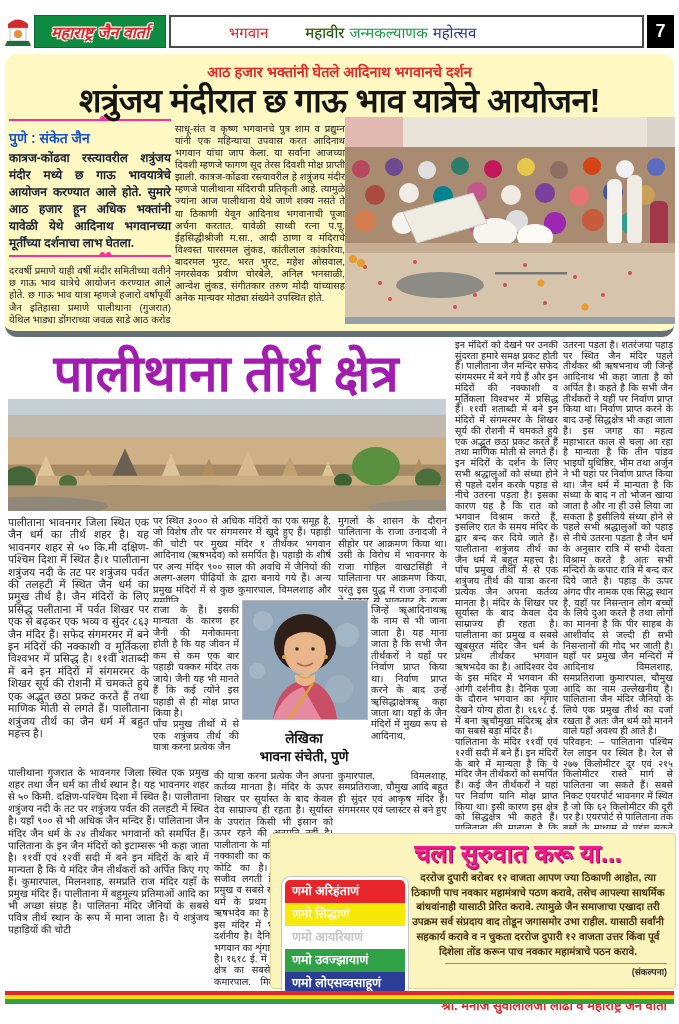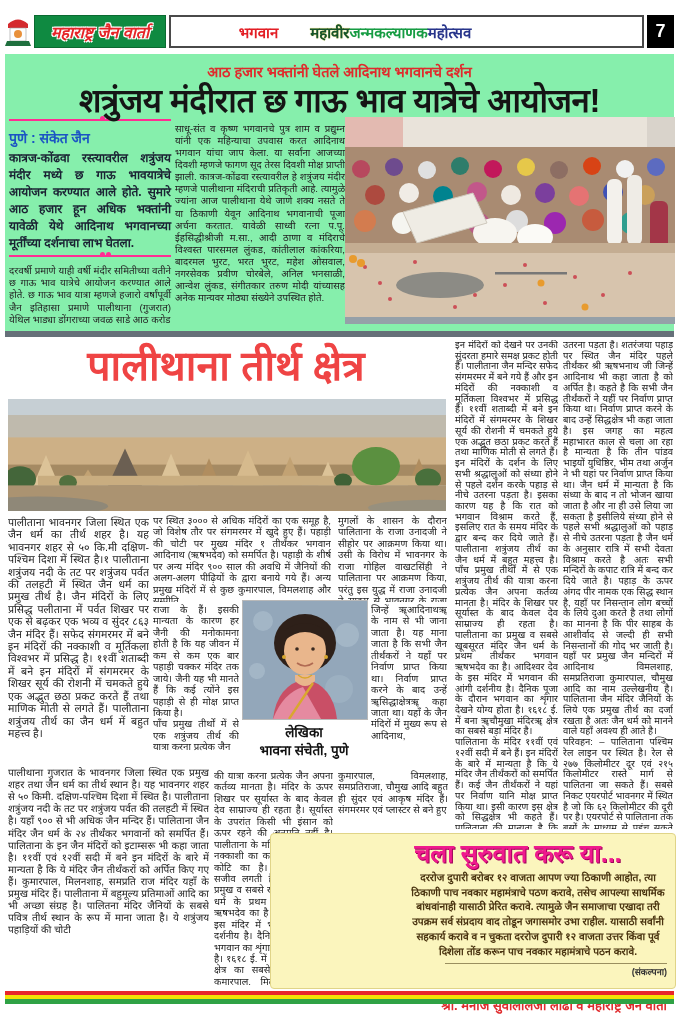--- a/index.html
+++ b/index.html
@@ -6,56 +6,56 @@
   #paper{position:relative;width:679px;height:1024px;background:#fff;overflow:hidden;
          font-family:"Liberation Sans",sans-serif;}
   .abs{position:absolute;}
   
   #masthead{left:5px;top:15px;width:669px;height:33px;display:flex;gap:3px;align-items:stretch;}
   .logo{width:26px;height:33px;flex:0 0 26px;}
   .brand{flex:0 0 130px;background:#0f8a41;border:1px solid #0a6a31;display:flex;align-items:center;justify-content:center;
          color:#e52528;font-weight:bold;font-size:16px;
          text-shadow:-1px -1px 0 #fff,1px -1px 0 #fff,-1px 1px 0 #fff,1px 1px 0 #fff;font-style:italic;}
   .banner{flex:1;background:#ffffff;border:2px solid #4a4a4a;display:flex;align-items:center;justify-content:center;
-          font-weight:bold;font-size:15px;white-space:nowrap;overflow:hidden;}
+          gap:5px;font-weight:normal;font-size:15px;white-space:nowrap;overflow:hidden;}
   .banner .c0{color:#e31e25;}.banner .c1{color:#14532d;text-shadow:0 0 1px #cbbd22;margin-left:32px;}
   .banner .c2{color:#169c43;}.banner .c3{color:#27348b;}.banner .c4{color:#8f2f96;}
   .pagenum{flex:0 0 27px;background:#000;color:#fff;display:flex;align-items:center;justify-content:center;
            font-size:18px;font-weight:bold;}
   
-  #lead{left:5px;top:54px;width:669px;height:277px;background:#86efac;border-bottom:6px solid #667079;}
+  #lead{left:5px;top:54px;width:669px;height:277px;background:#fef9c3;border-bottom:6px solid #667079;border-radius:12px;}
   .kicker{left:0;top:7px;width:100%;text-align:center;color:#e02a2c;font-weight:bold;font-size:14.5px;}
   .headline{left:0;top:23px;width:100%;text-align:center;color:#151515;font-weight:800;font-size:33px;letter-spacing:-.5px;}
   .colA{left:4px;top:62px;width:162px;}
   .orn{border-top:2px solid #ff2e93;position:relative;margin:3px 0;height:4px;}
   .orn i{position:absolute;left:56%;top:-5px;width:5px;height:5px;border-radius:50%;background:#ff2e93;
          box-shadow:6px 0 0 #ff2e93;}
   .byline{color:#1c55c4;font-weight:bold;font-size:14px;margin:2px 0 3px;}
   .lede{font-size:12px;font-weight:bold;color:#1a2233;line-height:1.42;text-align:justify;}
   .para1{font-size:9.8px;line-height:1.24;text-align:justify;color:#222;margin-top:4px;}
   .colB{left:170px;top:69px;width:170px;height:262px;font-size:9.7px;line-height:1.245;text-align:justify;color:#222;overflow:hidden;}
   .photo1{left:340px;top:63px;width:330px;height:200px;}
   .photobar{left:340px;top:263px;width:330px;height:7px;background:#95a0a8;}
   
-  .ftitle{left:5px;top:336px;width:442px;text-align:center;color:#ef4444;font-weight:800;font-size:41px;}
+  .ftitle{left:5px;top:336px;width:442px;text-align:center;color:#a21caf;font-weight:800;font-size:51px;}
   .photo2{left:8px;top:399px;width:438px;height:112px;}
   .col{position:absolute;text-align:justify;color:#1d1d1d;overflow:hidden;white-space:pre-line;}
   .c1a{left:8px;top:516px;width:141px;height:248px;font-size:10.7px;line-height:1.16;}
   .c2a{left:153px;top:515px;width:178px;height:87px;font-size:9.7px;line-height:1.18;}
   .c3a{left:338px;top:515px;width:109px;height:87px;font-size:9.7px;line-height:1.18;}
   .c2b{left:153px;top:604px;width:86px;height:162px;font-size:9.7px;line-height:1.18;}
   .c3b{left:371px;top:604px;width:76px;height:162px;font-size:9.7px;line-height:1.18;}
   .c1b{left:8px;top:767px;width:201px;height:221px;font-size:10.1px;line-height:1.2;}
   .c2c{left:214px;top:770px;width:119px;height:215px;font-size:9.7px;line-height:1.18;}
   .c3c{left:338px;top:770px;width:110px;height:58px;font-size:9.7px;line-height:1.18;}
   .c4{left:455px;top:340px;width:103px;height:489px;font-size:9.5px;line-height:1.13;}
   .c5{left:563px;top:340px;width:110px;height:489px;font-size:9.5px;line-height:1.13;}
   .authorbox{left:242px;top:600px;width:124px;text-align:center;}
   .authorbox svg{display:block;border:1px solid #b9b9b9;}
-  .cap-role{font-size:13.5px;font-weight:bold;color:#111;margin-top:3px;}
+  .cap-role{font-size:13.5px;font-weight:bold;color:#111;margin-top:9px;}
   .cap-name{font-size:13.5px;font-weight:bold;color:#111;}
   
   #appeal{left:270px;top:833px;width:404px;height:154px;background:#fbf5bd;border:1px solid #e0d488;border-radius:4px;}
   .atitle{position:absolute;left:92px;top:1px;width:310px;text-align:center;color:#ef1a8d;font-weight:800;font-size:25px;
           text-shadow:1px 1px 0 #9e0058;}
   .mantras{position:absolute;left:11px;top:43px;width:120px;background:#fff;border:3px solid #ffffff;
            box-shadow:0 0 0 1px #c4c4c4;border-radius:8px;overflow:hidden;}
   .mrow{padding:3px 7px;font-size:12.5px;font-weight:bold;line-height:1.35;}
   .m0{background:#e8252b;color:#fff;}
   .m1{background:#f6e907;color:#fdf6d2;}
@@ -248,20 +248,27 @@
       <path d="M52,80 Q62,90 72,80 L72,74 L52,74 Z" fill="#e9b68c"></path>
       <path d="M46,118 L70,82" stroke="#d9a72e" stroke-width="2.4" fill="none"></path>
       <path d="M55,74 Q62,80 69,74" stroke="#d9a72e" stroke-width="1.4" fill="none"></path>
     </svg>
     <div class="cap-role">लेखिका</div>
     <div class="cap-name">भावना संचेती, पुणे</div>
   </div>
 
   <div id="appeal" class="abs">
     <div class="atitle">चला सुरुवात करू या...</div>
+    <div class="mantras">
+      <div class="mrow m0">णमो अरिहंताणं</div>
+      <div class="mrow m1">णमो सिद्धाणं</div>
+      <div class="mrow m2">णमो आयरियाणं</div>
+      <div class="mrow m3">णमो उवज्झायाणं</div>
+      <div class="mrow m4">णमो लोएसव्वसाहूणं</div>
+    </div>
     <div class="aright">
       <div class="abody">दररोज दुपारी बरोबर १२ वाजता आपण ज्या ठिकाणी आहोत, त्या ठिकाणी पाच नवकार महामंत्राचे पठण करावे, तसेच आपल्या साधर्मिक बांधवांनाही यासाठी प्रेरित करावे. त्यामुळे जैन समाजाचा एखादा तरी उपक्रम सर्व संप्रदाय वाद तोडून जगासमोर उभा राहील. यासाठी सर्वांनी सहकार्य करावे व न चुकता दररोज दुपारी १२ वाजता उत्तर किंवा पूर्व दिशेला तोंड करून पाच नवकार महामंत्राचे पठन करावे.</div>
       <div class="adiv"></div>
       <div class="alabel">(संकल्पना)</div>
       <div class="acredit">श्री. मनोज सुवालालजी लोढा व महाराष्ट्र जैन वार्ता</div>
     </div>
   </div>
 
   <div class="abs stripe s-red"></div>
   <div class="abs stripe s-yel"></div>

